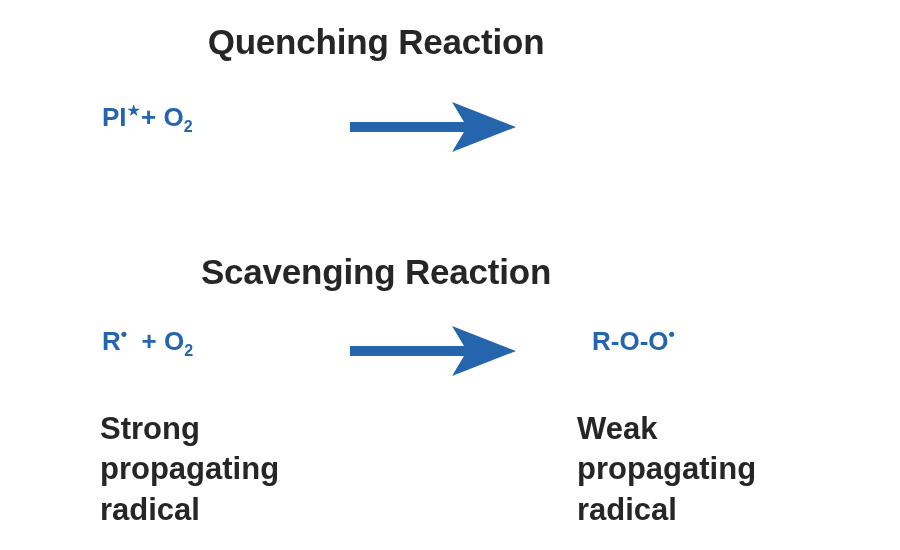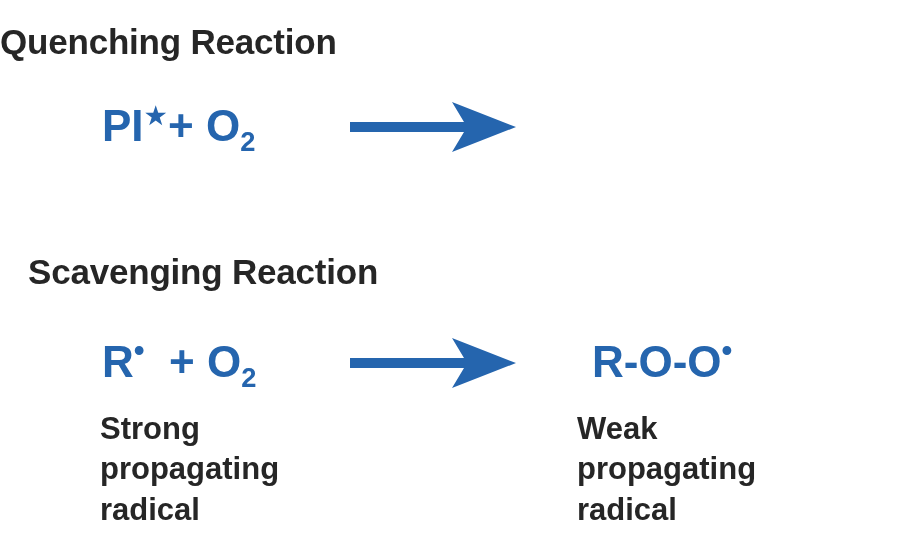--- a/index.html
+++ b/index.html
@@ -19,45 +19,45 @@
     width: 900px;
     height: 550px;
     background: #ffffff;
   }
 
   
   .section-title {
     position: absolute;
     left: 0;
     width: 752px;
-    text-align: left;
+    text-align: center;
     font-weight: bold;
     font-size: 35px;
     letter-spacing: -0.2px;
     color: #262626;
     white-space: nowrap;
   }
   #title-quenching  { top: 22px; }
-  #title-scavenging { top: 252px; margin-left: 28px; }
+  #title-scavenging { top: 252px; }
 
   
   .reaction-row {
     position: absolute;
     left: 0;
     width: 900px;
     height: 120px;
   }
   #row-quenching  { top: 86px; }
-  #row-scavenging { top: 322px; }
+  #row-scavenging { top: 310px; }
 
   
   .formula {
     position: absolute;
     font-weight: bold;
-    font-size: 44px;
+    font-size: 26px;
     color: #2565ae;
     white-space: nowrap;
     line-height: 1;
   }
   .formula .sup {
     font-size: 0.62em;
     vertical-align: super;
     line-height: 0;
   }
   .formula .sub {

